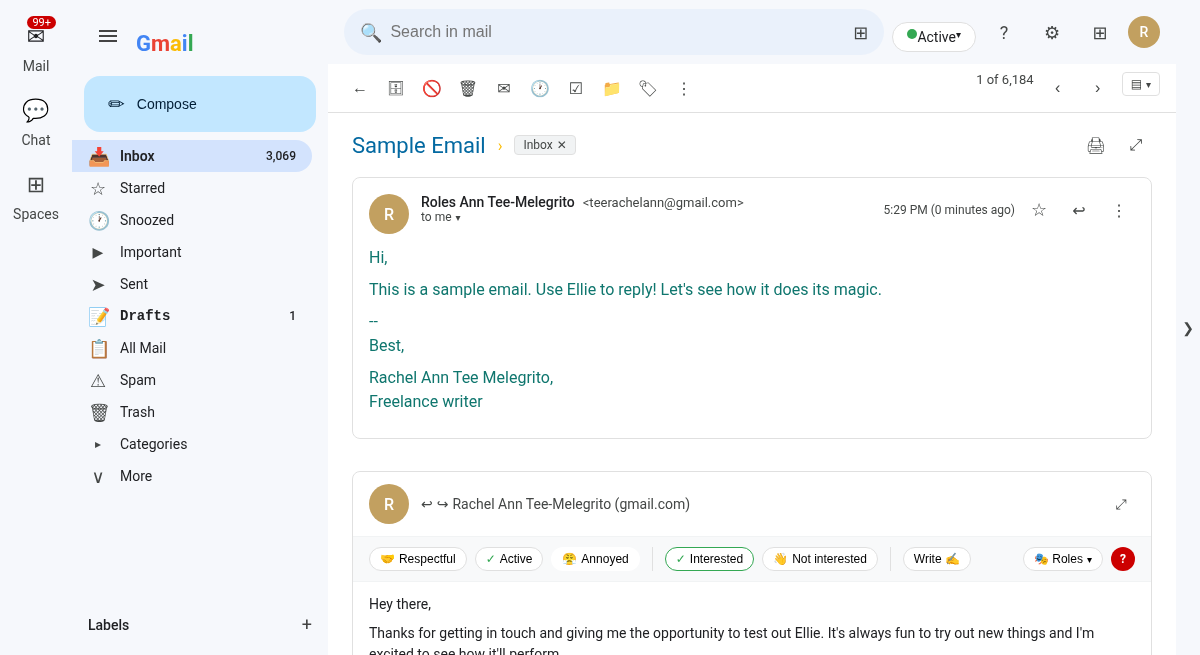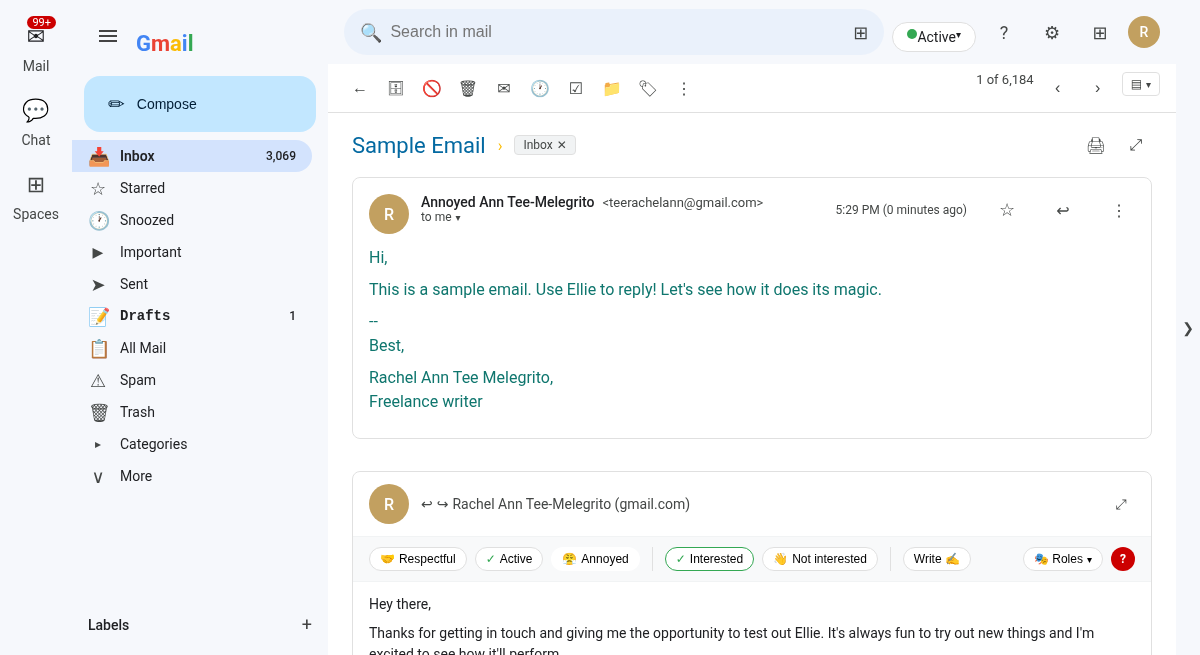--- a/index.html
+++ b/index.html
@@ -309,29 +309,29 @@
               <span>⤢</span>
             </button>
           </div>
         </div>
 
         <div class="email-message">
           <div class="message-header">
             <div class="sender-avatar" style="background:#c2a060; display:flex; align-items:center; justify-content:center; color:#fff; font-size:16px; font-weight:500;">R</div>
             <div class="sender-info">
               <div class="sender-name">
-                <span>Annoyed Ann Tee-Melegrito</span>
+                <span>Roles Ann Tee-Melegrito</span>
                 <span style="font-weight:400; color:#444746; font-size:13px;">&lt;teerachelann@gmail.com&gt;</span>
               </div>
               <div class="message-to">
                 <span>to me</span>
                 <span style="font-size:10px;">▾</span>
               </div>
             </div>
-            <div style="display:flex; align-items:center; gap:24px;">
+            <div style="display:flex; align-items:center; gap:8px;">
               <span class="message-time">5:29 PM (0 minutes ago)</span>
               <button class="email-action-btn star-btn">
                 <span>☆</span>
               </button>
               <button class="email-action-btn">
                 <span>↩</span>
               </button>
               <button class="email-action-btn">
                 <span>⋮</span>
               </button>

